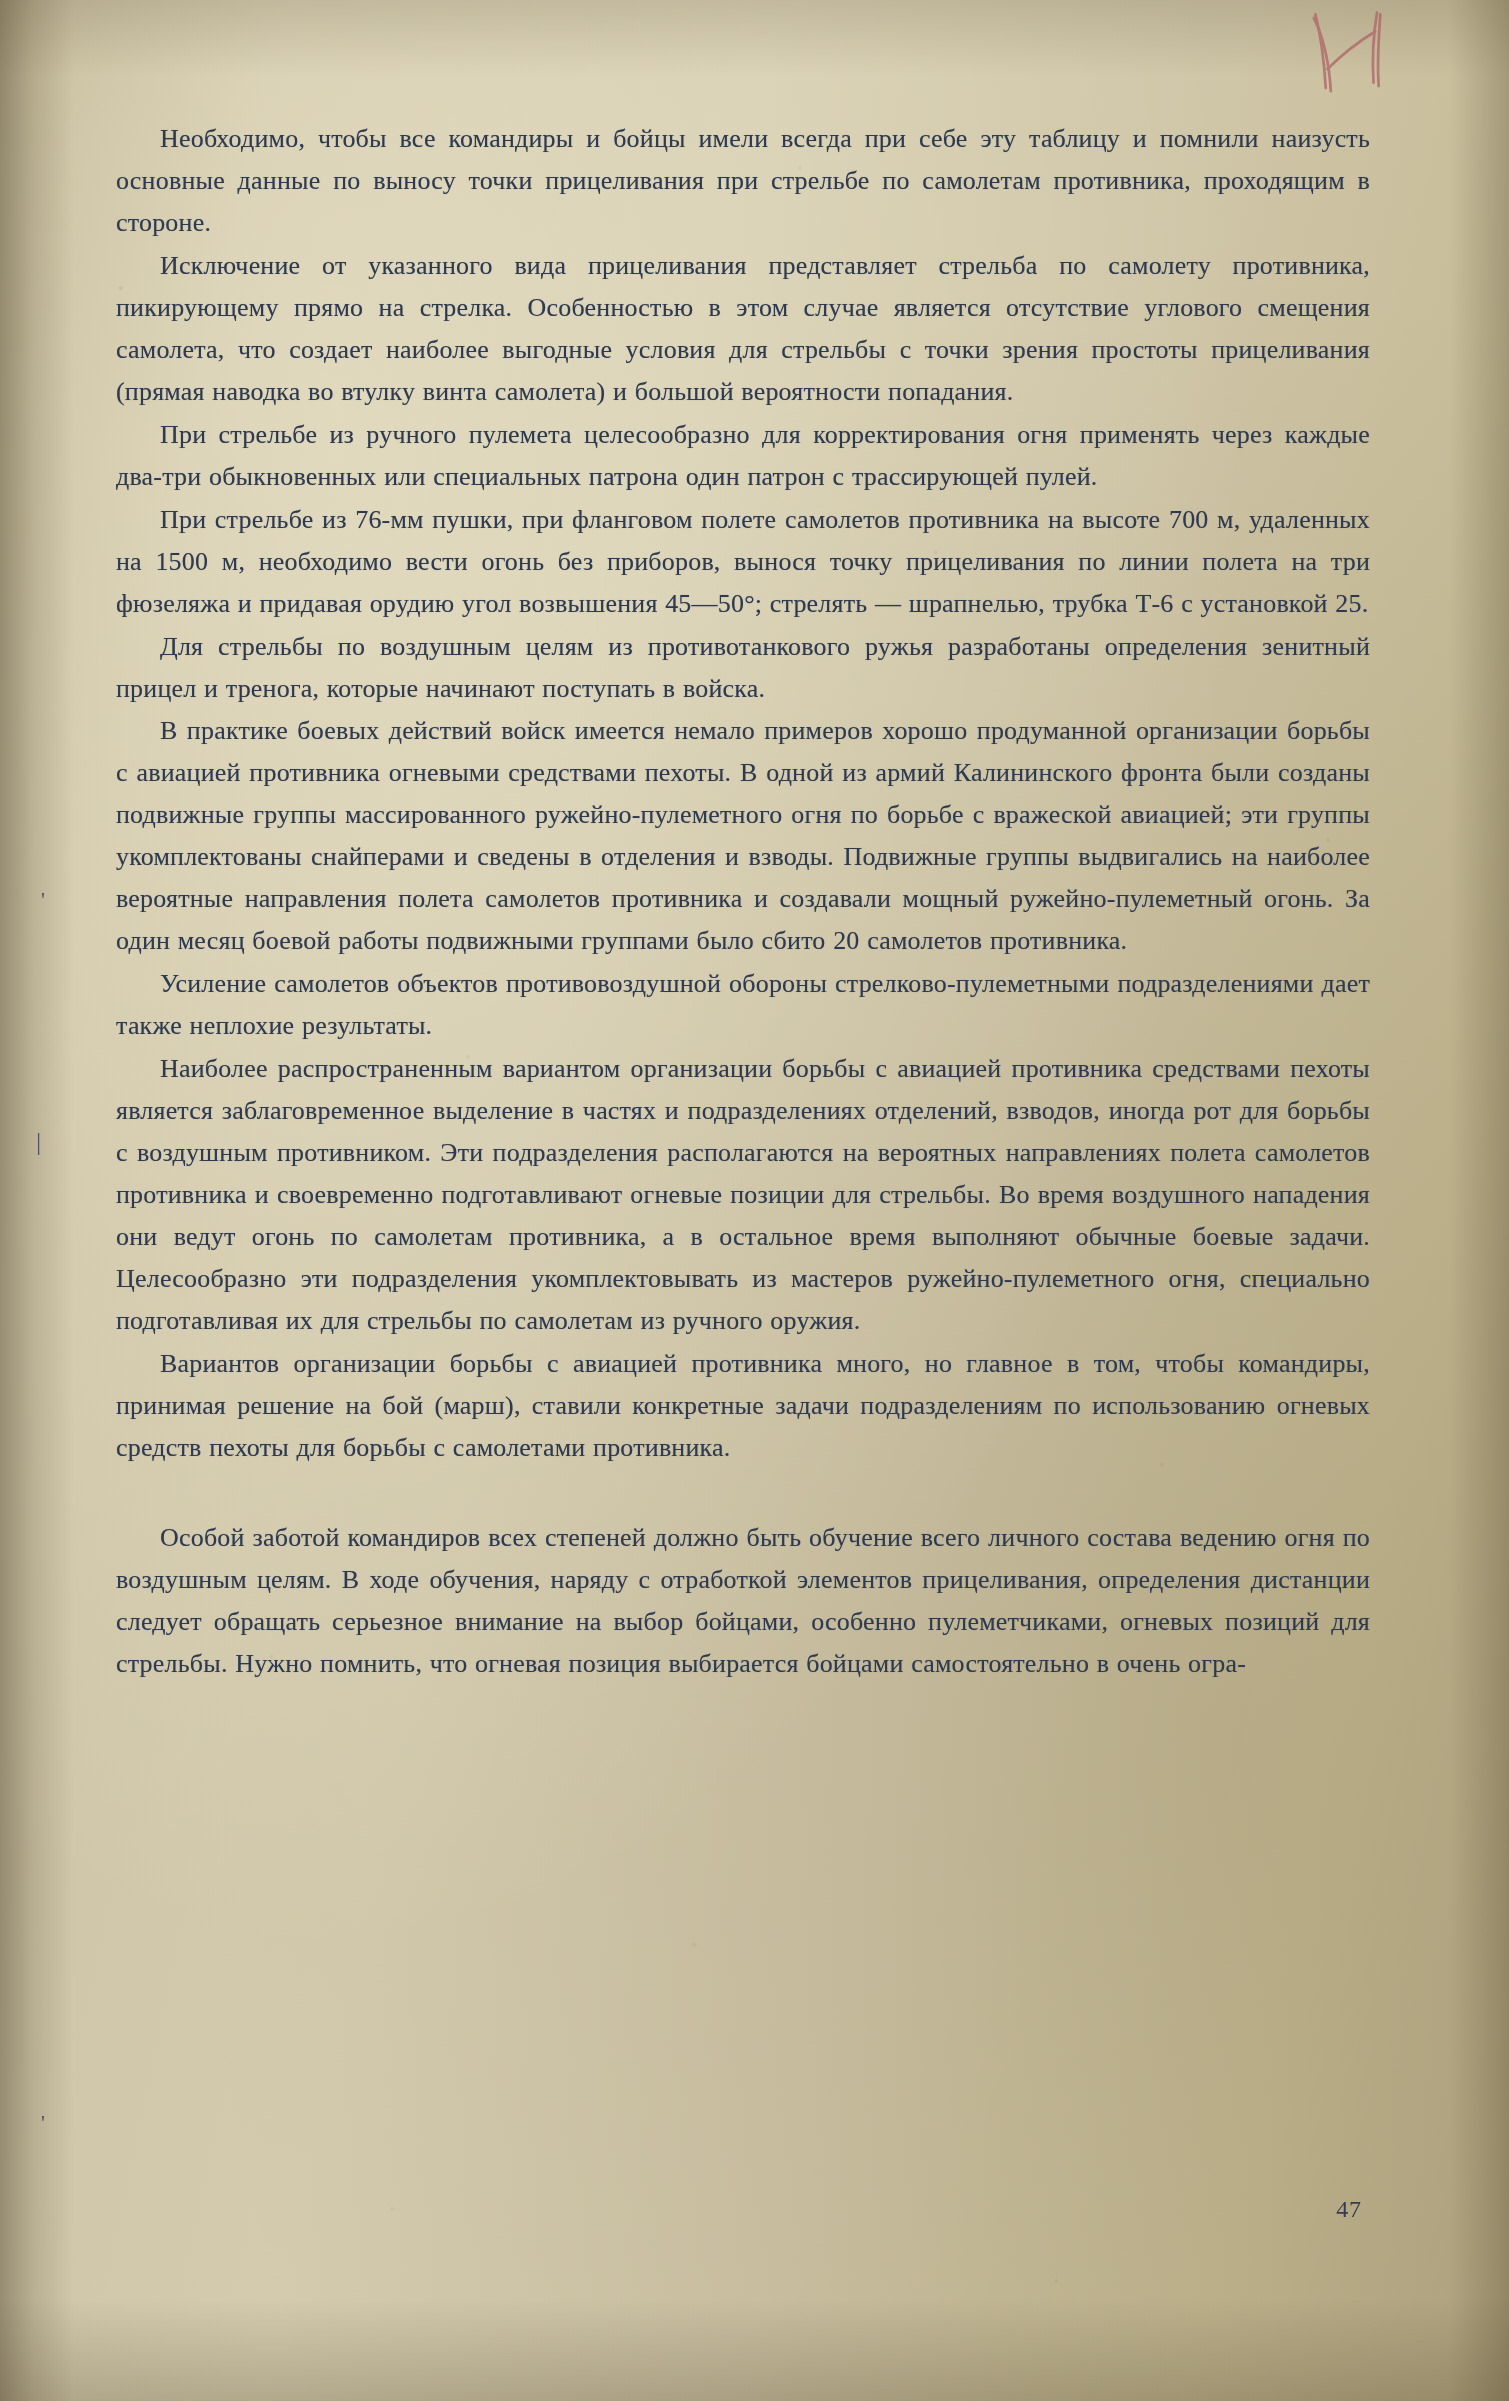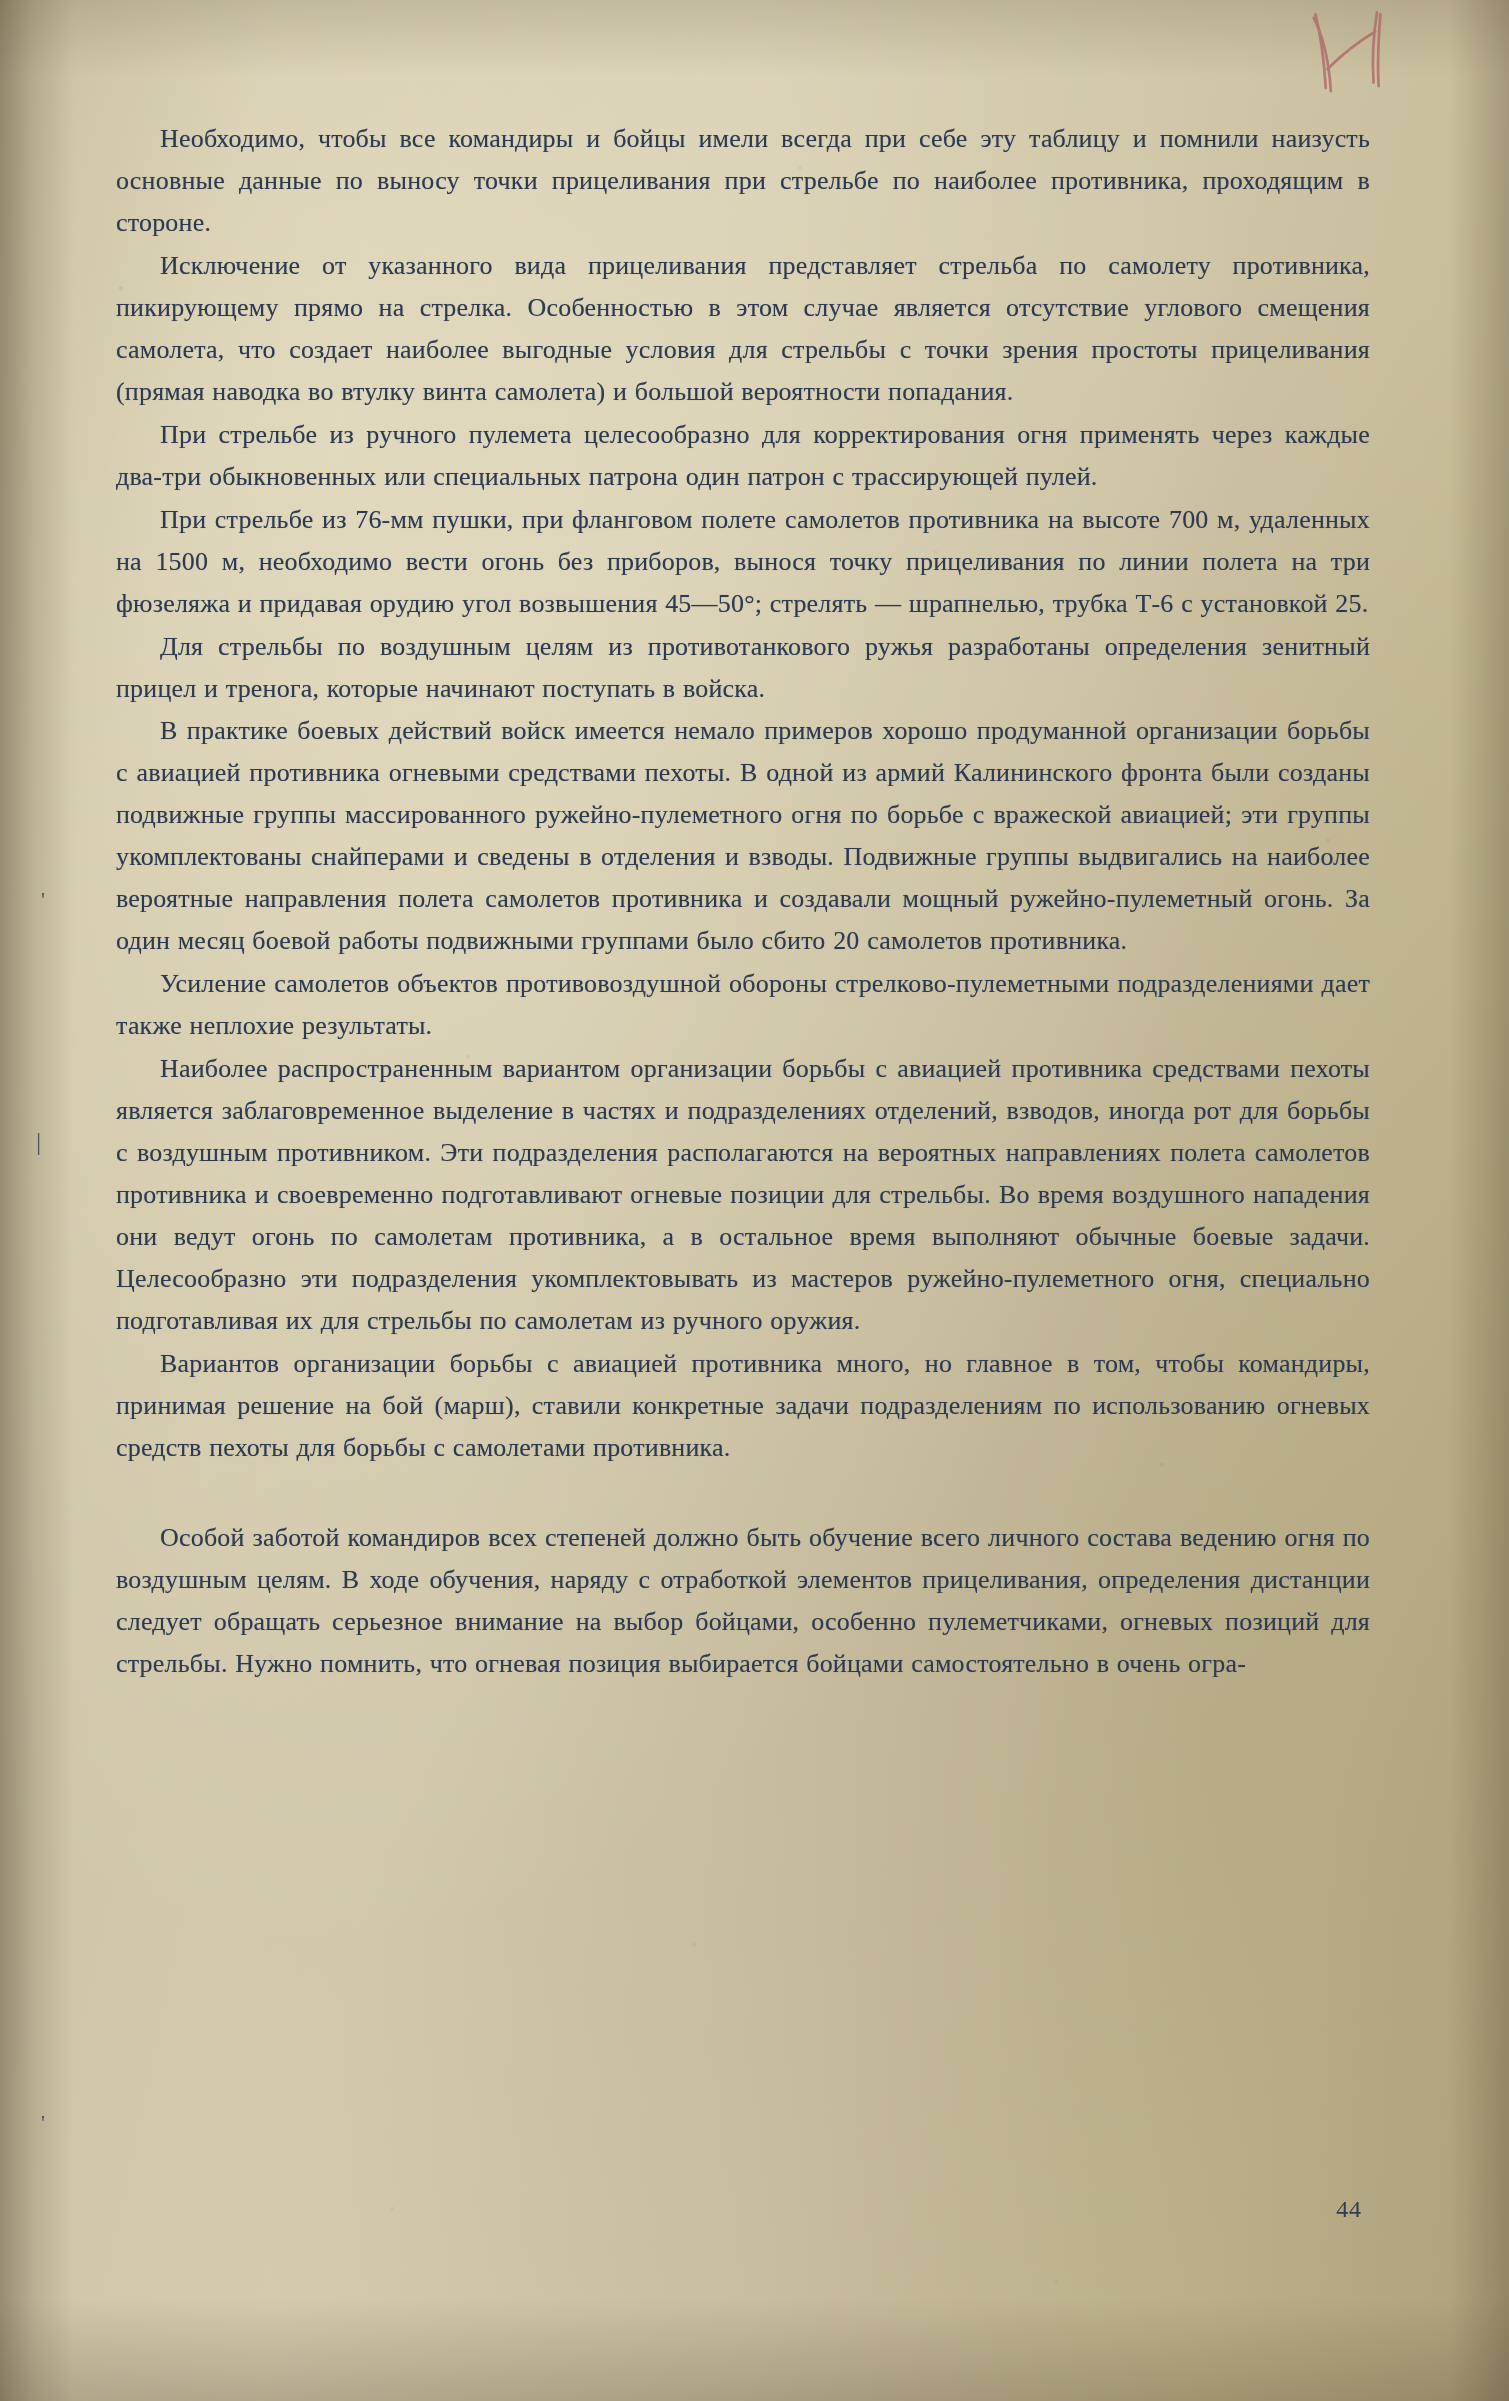--- a/index.html
+++ b/index.html
@@ -145,28 +145,28 @@
       <path d="M100,6 C98,32 96,60 98,90"></path>
       <path d="M38,70 C56,52 74,38 94,26"></path>
     </g>
   </svg>
 
   <div class="margin-tick" style="left:41px; top:889px;">'</div>
   <div class="margin-tick" style="left:36px; top:1129px; font-size:26px;">|</div>
   <div class="margin-tick" style="left:41px; top:2112px;">'</div>
 
   <div class="textblock">
-    <p class="para">Необходимо, чтобы все командиры и бойцы имели всегда при себе эту таблицу и помнили наизусть основные данные по выносу точки прицеливания при стрельбе по наиболее противника, проходящим в стороне.</p>
+    <p class="para">Необходимо, чтобы все командиры и бойцы имели всегда при себе эту таблицу и помнили наизусть основные данные по выносу точки прицеливания при стрельбе по самолетам противника, проходящим в стороне.</p>
     <p class="para">Исключение от указанного вида прицеливания представляет стрельба по самолету противника, пикирующему прямо на стрелка. Особенностью в этом случае является отсутствие углового смещения самолета, что создает наиболее выгодные условия для стрельбы с точки зрения простоты прицеливания (прямая наводка во втулку винта самолета) и большой вероятности попадания.</p>
     <p class="para">При стрельбе из ручного пулемета целесообразно для корректирования огня применять через каждые два-три обыкновенных или специальных патрона один патрон с трассирующей пулей.</p>
     <p class="para">При стрельбе из 76-мм пушки, при фланговом полете самолетов противника на высоте 700 м, удаленных на 1500 м, необходимо вести огонь без приборов, вынося точку прицеливания по линии полета на три фюзеляжа и придавая орудию угол возвышения 45—50°; стрелять — шрапнелью, трубка Т-6 с установкой 25.</p>
     <p class="para">Для стрельбы по воздушным целям из противотанкового ружья разработаны определения зенитный прицел и тренога, которые начинают поступать в войска.</p>
     <p class="para">В практике боевых действий войск имеется немало примеров хорошо продуманной организации борьбы с авиацией противника огневыми средствами пехоты. В одной из армий Калининского фронта были созданы подвижные группы массированного ружейно-пулеметного огня по борьбе с вражеской авиацией; эти группы укомплектованы снайперами и сведены в отделения и взводы. Подвижные группы выдвигались на наиболее вероятные направления полета самолетов противника и создавали мощный ружейно-пулеметный огонь. За один месяц боевой работы подвижными группами было сбито 20 самолетов противника.</p>
     <p class="para">Усиление самолетов объектов противовоздушной обороны стрелково-пулеметными подразделениями дает также неплохие результаты.</p>
     <p class="para">Наиболее распространенным вариантом организации борьбы с авиацией противника средствами пехоты является заблаговременное выделение в частях и подразделениях отделений, взводов, иногда рот для борьбы с воздушным противником. Эти подразделения располагаются на вероятных направлениях полета самолетов противника и своевременно подготавливают огневые позиции для стрельбы. Во время воздушного нападения они ведут огонь по самолетам противника, а в остальное время выполняют обычные боевые задачи. Целесообразно эти подразделения укомплектовывать из мастеров ружейно-пулеметного огня, специально подготавливая их для стрельбы по самолетам из ручного оружия.</p>
     <p class="para">Вариантов организации борьбы с авиацией противника много, но главное в том, чтобы командиры, принимая решение на бой (марш), ставили конкретные задачи подразделениям по использованию огневых средств пехоты для борьбы с самолетами противника.</p>
     <p class="para">Особой заботой командиров всех степеней должно быть обучение всего личного состава ведению огня по воздушным целям. В ходе обучения, наряду с отработкой элементов прицеливания, определения дистанции следует обращать серьезное внимание на выбор бойцами, особенно пулеметчиками, огневых позиций для стрельбы. Нужно помнить, что огневая позиция выбирается бойцами самостоятельно в очень огра-</p>
   </div>
 
-  <div class="folio">44</div>
+  <div class="folio">47</div>
 
 </div>
 
 
 </body></html>

